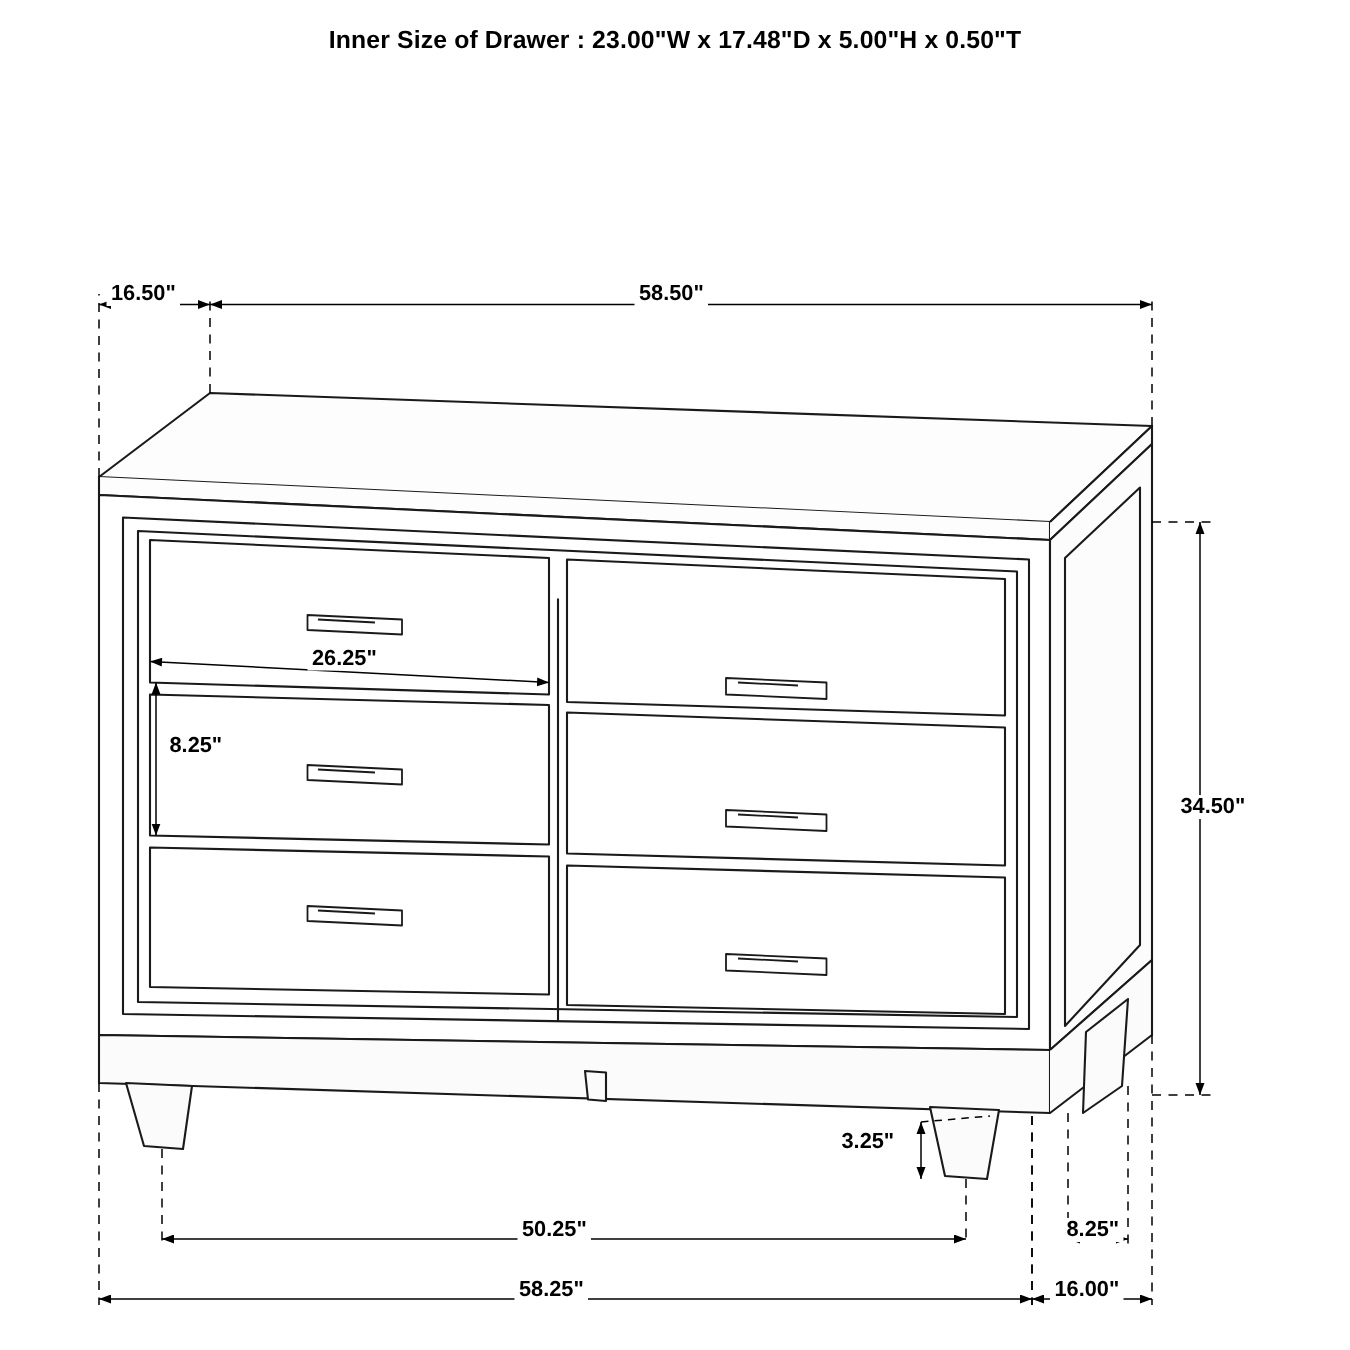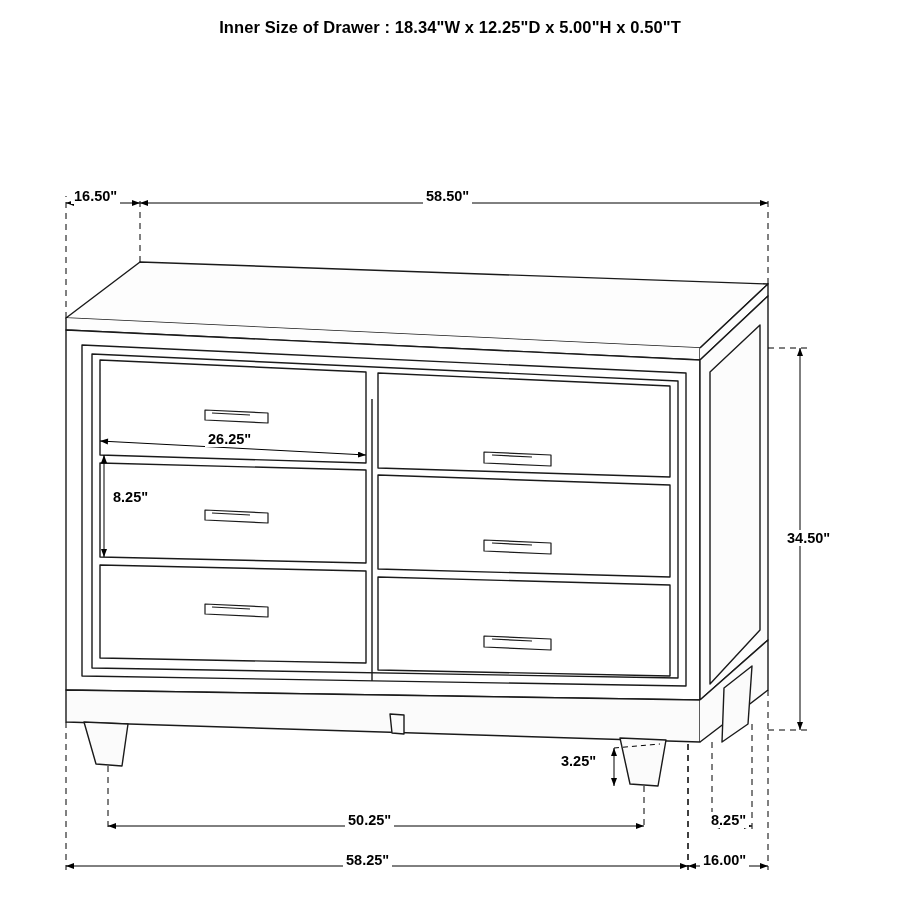--- a/index.html
+++ b/index.html
@@ -44,21 +44,21 @@
     background: #ffffff;
     padding: 0 3px;
     white-space: nowrap;
   }
 </style>
 </head>
 <body>
 
 <div id="stage">
 
-  <div id="title">Inner Size of Drawer : 18.34"W x 12.25"D x 5.00"H x 0.50"T</div>
+  <div id="title">Inner Size of Drawer : 23.00"W x 17.48"D x 5.00"H x 0.50"T</div>
 
   <svg viewBox="0 0 900 900" xmlns="http://www.w3.org/2000/svg">
     <defs>
       <marker id="arrEnd" markerWidth="9" markerHeight="9" refX="8" refY="3" orient="auto" markerUnits="strokeWidth">
         <path d="M0,0 L8,3 L0,6 z" fill="#000"></path>
       </marker>
       <marker id="arrStart" markerWidth="9" markerHeight="9" refX="0" refY="3" orient="auto" markerUnits="strokeWidth">
         <path d="M8,0 L0,3 L8,6 z" fill="#000"></path>
       </marker>
     </defs>

